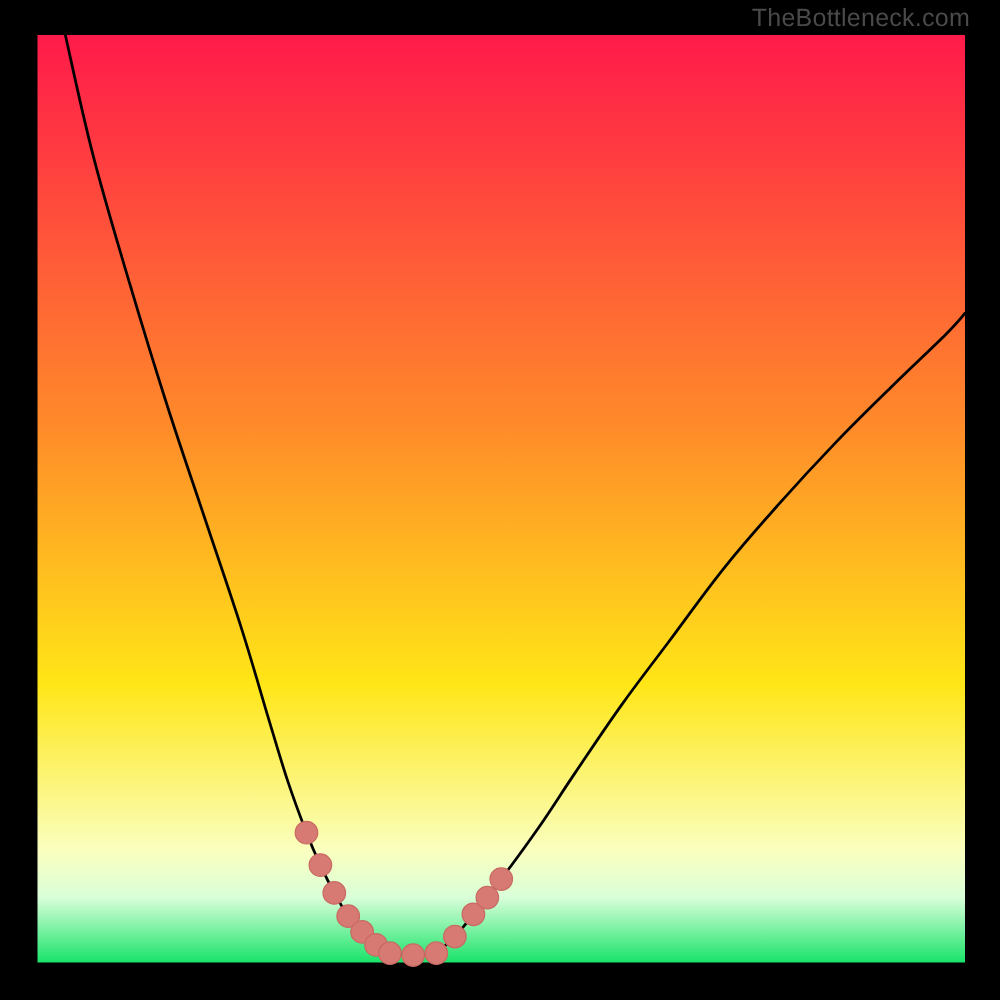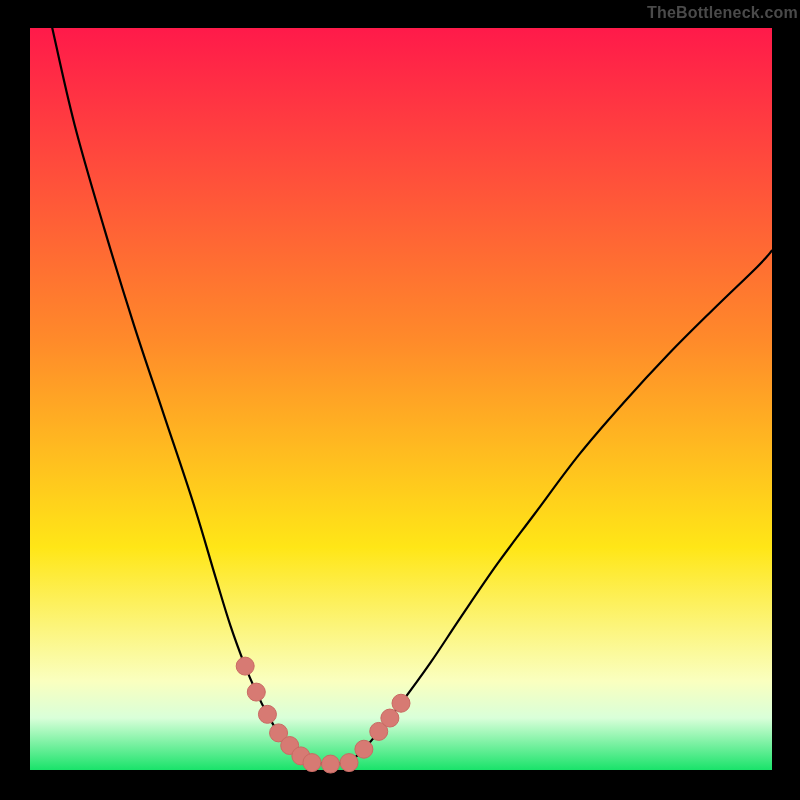--- a/index.html
+++ b/index.html
@@ -15,24 +15,24 @@
     position: absolute;
     top: 0;
     left: 0;
     width: 800px;
     height: 800px;
     background: #000;
   }
   .watermark {
     position: absolute;
     top: 4px;
-    right: 2px;
+    right: 24px;
     color: #4a4a4a;
-    font-size: 16px;
-    font-weight: 700;
+    font-size: 20px;
+    font-weight: 400;
     letter-spacing: 0.2px;
     z-index: 10;
   }
   svg {
     position: absolute;
     top: 0;
     left: 0;
   }
 </style>
 </head>

